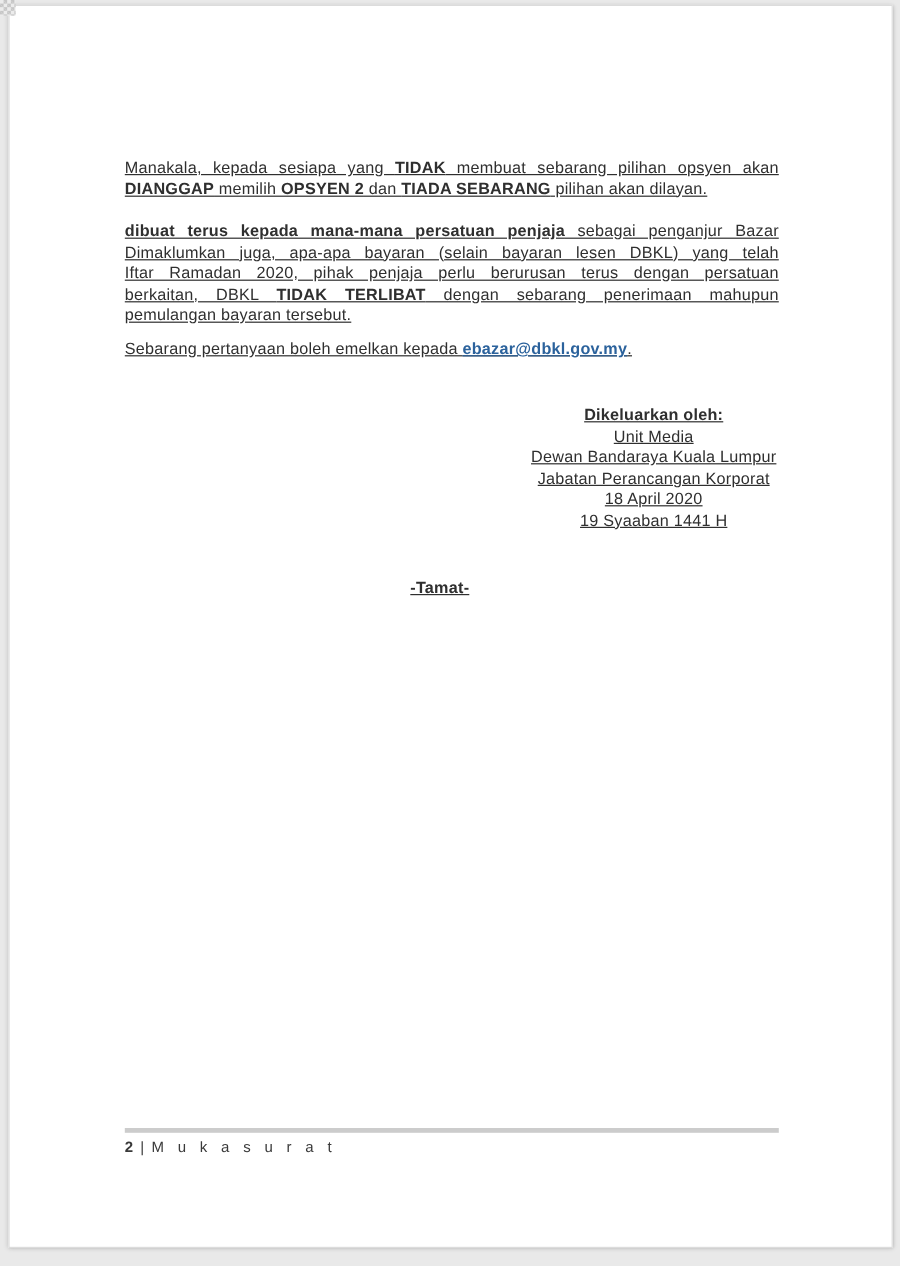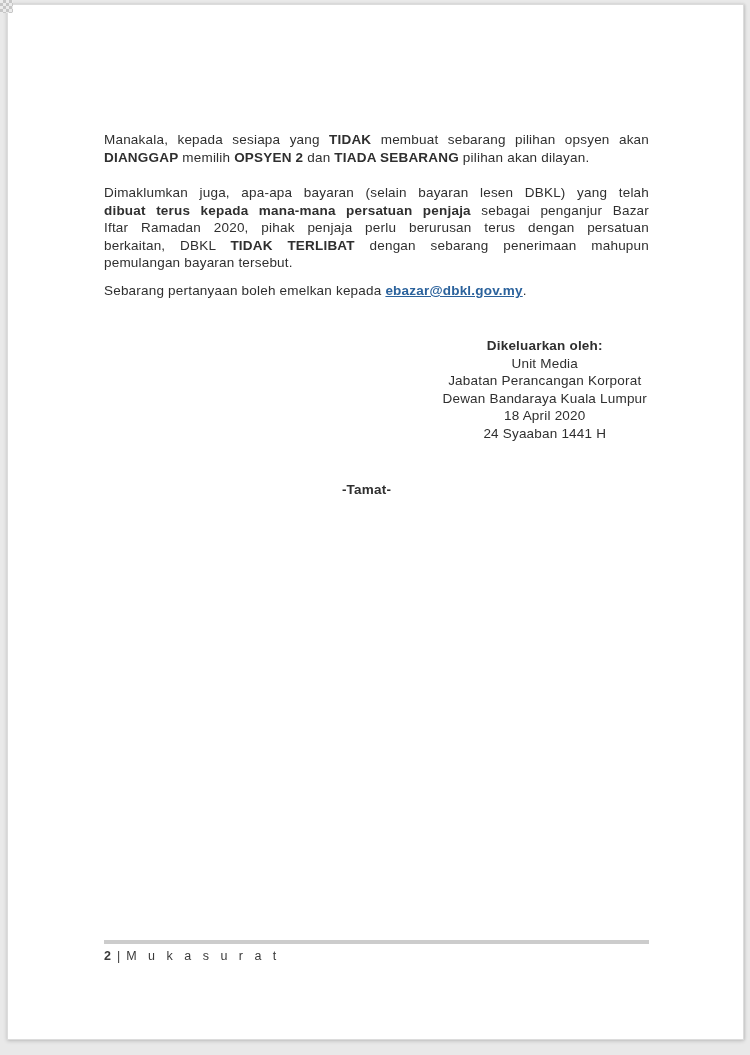--- a/index.html
+++ b/index.html
@@ -27,20 +27,21 @@
       linear-gradient(45deg, #c6c6c6 25%, #ececec 25%, #ececec 75%, #c6c6c6 75%);
     background-size: 6px 6px;
     background-position: 0 0, 3px 3px;
     z-index: 5;
   }
   .doc-text {
     color: #2f2f2f;
     font-size: 13.5px;
     line-height: 17.5px;
     letter-spacing: 0.2px;
+    text-decoration: underline;
   }
   .para {
     position: absolute;
     left: 96px;
     width: 545px;
   }
   .para .line { text-align: justify; }
   .para .line.jfull { text-align-last: justify; }
   .b { font-weight: bold; }
   a.email-link {
@@ -83,38 +84,38 @@
 <div class="corner-artifact"></div>
 
 <div class="paper">
 
   <div class="para doc-text" style="top: 126px; color: rgb(47, 47, 47);">
       <div class="line jfull"><span>Manakala, kepada sesiapa yang </span><span class="b">TIDAK</span><span> membuat sebarang pilihan opsyen akan</span></div>
       <div class="line"><span class="b">DIANGGAP</span><span> memilih </span><span class="b">OPSYEN 2</span><span> dan </span><span class="b">TIADA SEBARANG</span><span> pilihan akan dilayan.</span></div>
     </div>
 
   <div class="para doc-text" style="top: 179px; color: rgb(47, 47, 47);">
+      <div class="line jfull"><span class="b">dibuat terus kepada mana-mana persatuan penjaja</span><span> sebagai penganjur Bazar</span></div>
       <div class="line jfull"><span>Dimaklumkan juga, apa-apa bayaran (selain bayaran lesen DBKL) yang telah</span></div>
-      <div class="line jfull"><span class="b">dibuat terus kepada mana-mana persatuan penjaja</span><span> sebagai penganjur Bazar</span></div>
       <div class="line jfull"><span>Iftar Ramadan 2020, pihak penjaja perlu berurusan terus dengan persatuan</span></div>
       <div class="line jfull"><span>berkaitan, DBKL </span><span class="b">TIDAK TERLIBAT</span><span> dengan sebarang penerimaan mahupun</span></div>
       <div class="line"><span>pemulangan bayaran tersebut.</span></div>
     </div>
 
   <div class="para doc-text" style="top: 277px; color: rgb(47, 47, 47);">
       <div class="line"><span>Sebarang pertanyaan boleh emelkan kepada </span><a class="email-link b" style="color: rgb(43, 98, 156);">ebazar@dbkl.gov.my</a><span>.</span></div>
     </div>
 
   <div class="issued-block doc-text" style="color: rgb(47, 47, 47);">
       <div class="iline b">Dikeluarkan oleh:</div>
       <div class="iline">Unit Media</div>
+      <div class="iline">Dewan Bandaraya Kuala Lumpur</div>
       <div class="iline">Jabatan Perancangan Korporat</div>
-      <div class="iline">Dewan Bandaraya Kuala Lumpur</div>
       <div class="iline">18 April 2020</div>
-      <div class="iline">24 Syaaban 1441 H</div>
+      <div class="iline">19 Syaaban 1441 H</div>
     </div>
 
   <div class="end-marker doc-text" style="color: rgb(47, 47, 47);">-Tamat-</div>
 
   <div class="footer" style="border-top-color: rgb(204, 204, 204);">
     <span class="pg-num">2</span><span class="pg-sep">|</span><span class="pg-label">M u k a s u r a t</span>
   </div>
 
 </div>
 

